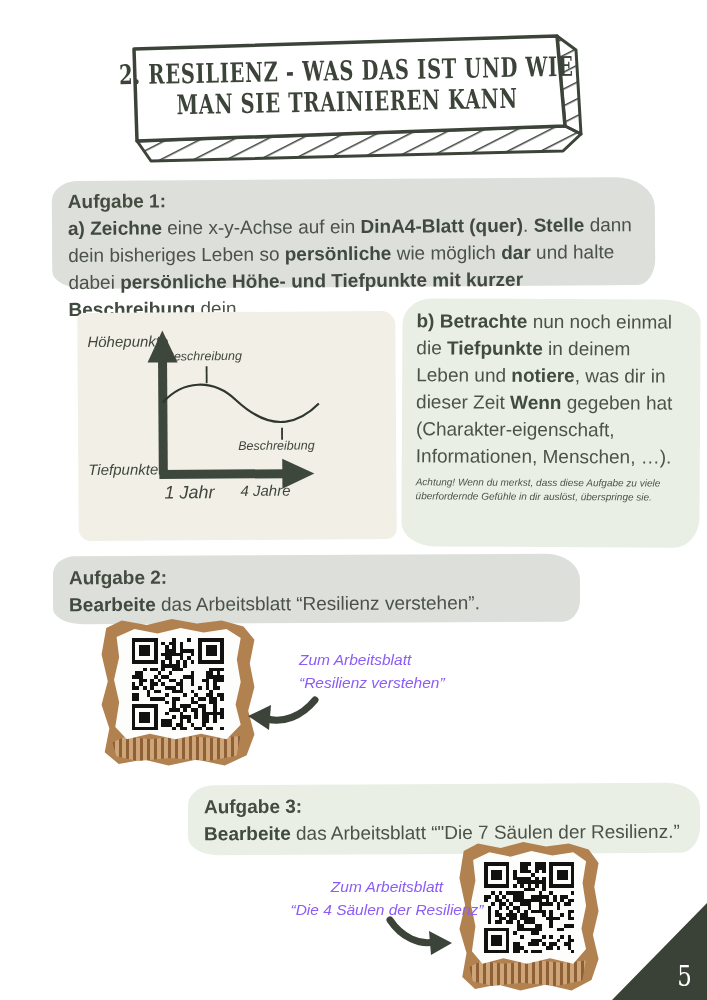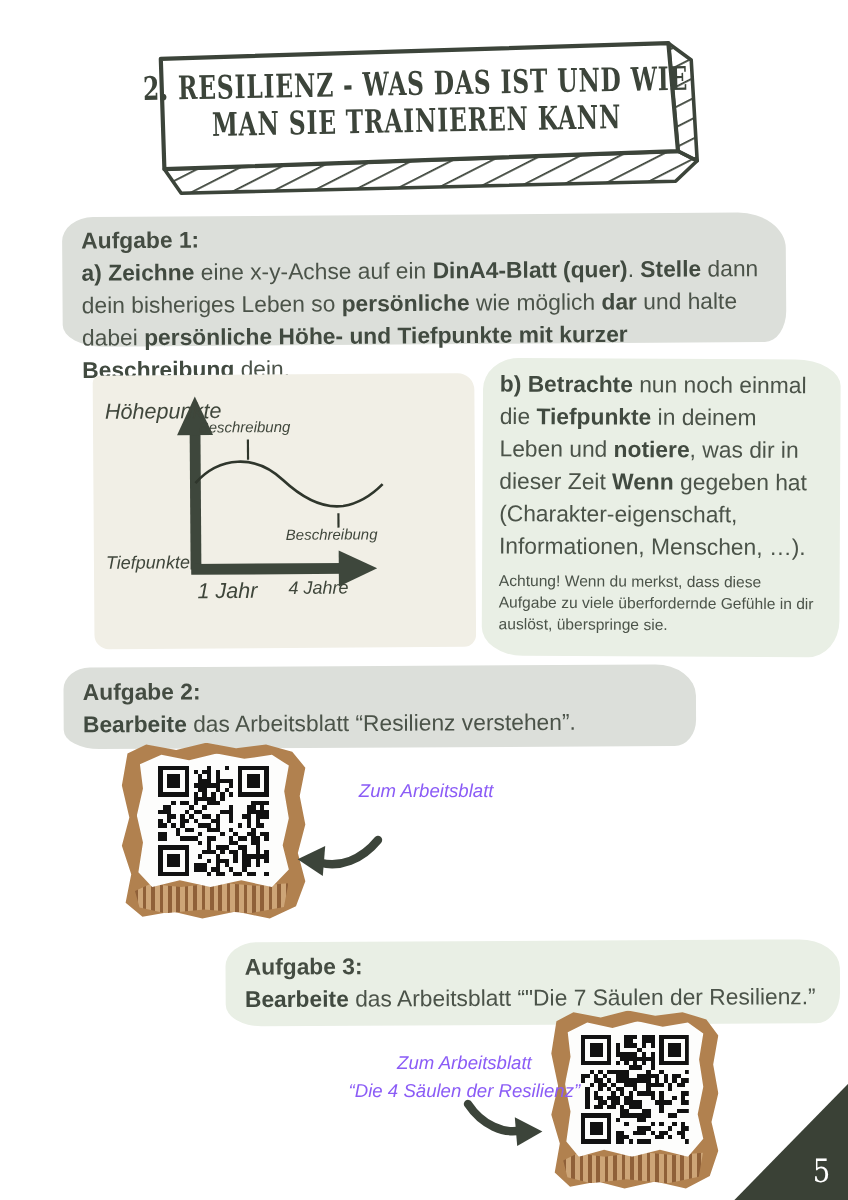--- a/index.html
+++ b/index.html
@@ -41,21 +41,21 @@
   }
   .task-heading{font-weight:bold; font-size:19px; line-height:1.42; color:#444c42;}
   .task-text{font-size:19px; line-height:1.42; color:#4b5349;}
   .task-text b{color:#414a40;}
   
   .paper{
     position:absolute; left:78px; top:312px; width:318px; height:228px;
     background:#f1efe6; border-radius:6px 14px 10px 12px; transform:rotate(-0.4deg);
   }
   .paper .lbl{position:absolute; font-style:italic; color:#3f463b;}
-  .lbl-hoch{left:10px; top:20px; font-size:18px;}
+  .lbl-hoch{left:10px; top:20px; font-size:15px;}
   .lbl-tief{left:10px; top:148px; font-size:15px;}
   .lbl-besch1{left:88px; top:37px; font-size:12.5px;}
   .lbl-besch2{left:160px; top:127px; font-size:12.5px;}
   .lbl-jahr1{left:86px; top:170px; font-size:18px;}
   .lbl-jahr2{left:162px; top:170px; font-size:15px;}
   
   .torn{position:absolute;}
   .torn-1{left:100px; top:619px; width:156px; height:148px;}
   .torn-2{left:458px; top:842px; width:142px; height:150px;}
   .cardboard{
@@ -144,21 +144,21 @@
     <div class="lbl lbl-hoch">Höhepunkte</div>
     <div class="lbl lbl-besch1">Beschreibung</div>
     <div class="lbl lbl-besch2">Beschreibung</div>
     <div class="lbl lbl-tief">Tiefpunkte</div>
     <div class="lbl lbl-jahr1">1 Jahr</div>
     <div class="lbl lbl-jahr2">4 Jahre</div>
   </div>
 
   <div class="blob blob-green blob-taskb">
     <div class="task-text" style="width:262px;"><b>b) Betrachte</b><span> nun noch einmal die </span><b>Tiefpunkte</b><span> in deinem Leben und </span><b>notiere</b><span>, was dir in dieser Zeit </span><b>Wenn</b><span> gegeben hat (Charakter-eigenschaft, Informationen, Menschen, …).</span></div>
-    <div style="font-size:13px; line-height:1.4; margin-top:5px; color:#4b5349;">Achtung! Wenn du merkst, dass diese Aufgabe zu viele überfordernde Gefühle in dir auslöst, überspringe sie.</div>
+    <div style="font-style:italic; font-size:10px; line-height:1.4; margin-top:5px; color:#4b5349;">Achtung! Wenn du merkst, dass diese Aufgabe zu viele überfordernde Gefühle in dir auslöst, überspringe sie.</div>
   </div>
 
   <div class="blob blob-gray blob-task2">
     <div class="task-heading">Aufgabe 2:</div>
     <div class="task-text"><b>Bearbeite</b><span> das Arbeitsblatt “Resilienz verstehen”.</span></div>
   </div>
 
   <div class="torn torn-1">
     <div class="cardboard"></div>
     <div class="corrugation"></div>
@@ -462,20 +462,21 @@
             <rect x="17" y="24" width="1" height="1" fill="#111111"></rect>
             <rect x="18" y="24" width="1" height="1" fill="#111111"></rect>
             <rect x="20" y="24" width="1" height="1" fill="#111111"></rect>
             <rect x="21" y="24" width="1" height="1" fill="#111111"></rect>
             <rect x="24" y="24" width="1" height="1" fill="#111111"></rect>
           </svg></div>
     </div>
   </div>
   <div class="caption caption-1">
     <div>Zum Arbeitsblatt</div>
+    <div>“Resilienz verstehen”</div>
   </div>
   <svg class="arrow-svg arrow-1" width="78" height="45" viewBox="0 0 78 45">
     <path d="M72,8 C58,25 40,31 24,27" fill="none" stroke="#3c443a" stroke-width="7" stroke-linecap="round"></path>
     <polygon points="5,24 28,13 26,38" fill="#3c443a"></polygon>
   </svg>
 
   <div class="blob blob-green blob-task3">
     <div class="task-heading">Aufgabe 3:</div>
     <div class="task-text"><b>Bearbeite</b><span> das Arbeitsblatt “"Die 7 Säulen der Resilienz.”</span></div>
   </div>

